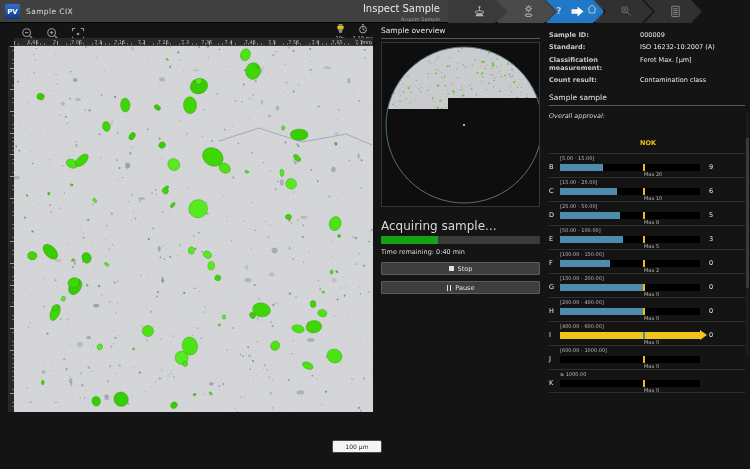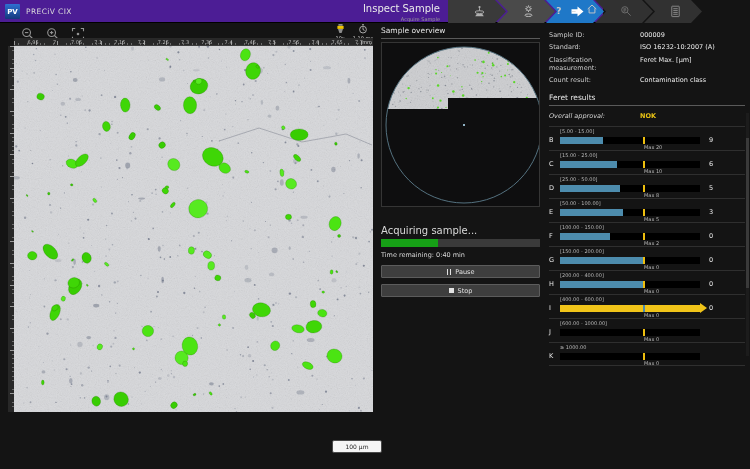--- a/index.html
+++ b/index.html
@@ -1,20 +1,20 @@
 <!DOCTYPE html>
 <html><head>
 <meta charset="utf-8">
 <style>
   * { box-sizing: border-box; margin: 0; padding: 0; }
   html,body{ width:750px; height:469px; background:#141414; overflow:hidden;
     font-family:"DejaVu Sans", sans-serif; color:#ddd; }
 
   
-  #topbar{ position:absolute; left:0; top:0; width:603px; height:23px; background:#4c1d95; border-bottom:1px solid #000; }
+  #topbar{ position:absolute; left:0; top:0; width:603px; height:23px; background:#404040; border-bottom:1px solid #000; }
   #logo{ position:absolute; left:5px; top:4px; width:15px; height:15px;
     background:linear-gradient(#2f70d2,#14387d); color:#fff; font-size:7px; font-weight:bold;
     display:flex; align-items:center; justify-content:center; border-radius:1px;}
   #app-title{ position:absolute; left:26px; top:7px; font-size:7.5px; color:#dcdcdc; letter-spacing:.4px;}
   #wf-titles{ position:absolute; left:360px; top:3px; width:80px; text-align:right; line-height:1.25;}
   #wf-title{ font-size:10px; color:#eaeaea;}
   #wf-subtitle{ font-size:5px; color:#9a9a9a;}
   #chevrons{ position:absolute; left:448px; top:0; height:23px; display:flex;}
   .chev{ width:58px; height:23px; margin-left:-9px; display:flex; align-items:center; justify-content:center; padding-left:4px;
     clip-path:polygon(11px 50%, 0 0, calc(100% - 11px) 0, 100% 50%, calc(100% - 11px) 100%, 0 100%); }
@@ -48,38 +48,38 @@
 
   #stage{ position:absolute; left:14px; top:46px; width:359px; height:366px; background:#d7d8db;}
   #scalebar{ position:absolute; left:318px; top:394px; width:50px; height:13px; background:#f5f5f5;
     border:1px solid #4a4a4a; border-radius:2px; color:#1c1c1c; font-size:6px;
     display:flex; align-items:center; justify-content:center;}
 
   
   #ov-panel{ position:absolute; left:375px; top:26px; width:165px;padding-left:6px;}
   .panel-title{ font-size:7.5px; color:#e5e5e5; padding-bottom:3px; border-bottom:1px solid #5a5a5a;}
   #ov-box{ margin-top:3px; height:165px; background:#0e0e0f; border:1px solid #353535; position:relative; overflow:hidden;}
-  #ov-status{ margin-top:18px; font-size:10px; color:#d8d8d8;}
+  #ov-status{ margin-top:12px; font-size:12px; color:#d8d8d8;}
   #ov-progress{ margin-top:3px; height:8px; background:#3a3a3a; position:relative;}
   #ov-progress-fill{ position:absolute; left:0; top:0; bottom:0; background:#16a016;}
   #ov-time{ margin-top:4px; font-size:6.5px; color:#d8d8d8;}
   .btn{ margin-top:6px; height:13px; background:#3e3e3e; border:1px solid #5c5c5c; border-radius:1px;
     display:flex; align-items:center; justify-content:center; gap:4px; font-size:6.5px; color:#e2e2e2;}
   .pause-glyph{ display:flex; gap:1.5px;} .pause-glyph i{ display:block; width:1.6px; height:6px; background:#e2e2e2;}
   .stop-glyph{ display:block; width:5px; height:5px; background:#e2e2e2;}
 
   
   #info-panel{ position:absolute; left:549px; top:26px; width:196px;}
   .field-row{ display:flex; margin-top:4.6px; font-size:6.5px;}
-  .field-label{ flex:0 0 91px; color:#c9c9c9;}
+  .field-label{ flex:0 0 91px; color:#c9c9c9;font-weight:bold;}
   .field-value{ color:#ebebeb;}
   #results-title{ margin-top:9px;}
   #overall-row{ display:flex; margin-top:6px; font-size:6.5px;}
   #overall-label{ flex:0 0 91px; color:#d5d5d5;font-style:italic;}
-  #overall-value{ color:#e8c215; font-weight:bold;}
+  #overall-value{ color:#e8c215; font-weight:bold;margin-top:27px;}
   #class-rows{ margin-top:6px;}
   .class-group{ border-top:1px solid #2f2f2f; padding:2px 0 1px; height:24px;}
   .class-group:last-child{ border-bottom:1px solid #2f2f2f;}
   .range-label{ font-size:5px; color:#b8b8b8; margin-left:11px; line-height:1.1;}
   .bar-row{ display:flex; align-items:center; margin-top:1.5px;}
   .letter{ width:11px; font-size:6.5px; color:#e8e8e8;}
   .bar{ position:relative; width:140px; height:7px; background:#000;}
   .fill{ position:absolute; left:0; top:0; bottom:0; background:#4d8cad;}
   .fill.exceeded{ background:#f0c419;}
   .arrowhead{ position:absolute; left:140px; top:-1.5px; width:0; height:0;
@@ -89,21 +89,21 @@
   .count{ margin-left:9px; font-size:6.5px; color:#ebebeb;}
   .max-label{ font-size:5px; color:#b8b8b8; margin-left:95px; margin-top:1px; line-height:1.1;}
   #results-scrollbar{ position:absolute; left:746px; top:113px; width:3px; height:243px; background:#1c1c1c;}
   #results-scroll-thumb{ width:3px; height:150px; margin-top:25px; background:#3a3a3a;}
 </style>
 </head>
 <body>
 
 <div id="topbar">
   <div id="logo">PV</div>
-  <div id="app-title">PRECiV CIX</div>
+  <div id="app-title">Sample CIX</div>
   <div id="wf-titles">
     <div id="wf-title">Inspect Sample</div>
     <div id="wf-subtitle">Acquire Sample</div>
   </div>
   <div id="chevrons">
       <div class="chev done1 first">
         <span>
           <svg width="13" height="13" viewBox="0 0 14 14">
             <g stroke="#b0b0b0" stroke-width="1" fill="none">
               <circle cx="7" cy="2.2" r="1.2" fill="#b0b0b0" stroke="none"></circle>
@@ -1140,29 +1140,29 @@
       <circle cx="82" cy="82" r="78" fill="none" stroke="#54717f" stroke-width="1"></circle>
       <rect x="81" y="81" width="2" height="2" fill="#8fb2c4"></rect>
     </svg>
   </div>
   <div id="ov-status">Acquiring sample...</div>
   <div id="ov-progress">
     <div id="ov-progress-fill" style="width: 36%;"></div>
   </div>
   <div id="ov-time">Time remaining: 0:40 min</div>
   <div class="btn">
+    <span class="stop-glyph"></span>
+    <span>Stop</span>
+  </div>
+  <div class="btn">
     <span class="pause-glyph">
         <i></i>
         <i></i>
       </span>
     <span>Pause</span>
-  </div>
-  <div class="btn">
-    <span class="stop-glyph"></span>
-    <span>Stop</span>
   </div>
 </div>
 
 <div id="info-panel">
   <div id="info-fields">
       <div class="field-row">
         <span class="field-label">Sample ID:</span>
         <span class="field-value">000009</span>
       </div>
       <div class="field-row">
@@ -1171,21 +1171,21 @@
       </div>
       <div class="field-row">
         <span class="field-label">Classification measurement:</span>
         <span class="field-value">Feret Max. [µm]</span>
       </div>
       <div class="field-row">
         <span class="field-label">Count result:</span>
         <span class="field-value">Contamination class</span>
       </div>
     </div>
-  <div class="panel-title" id="results-title">Feret results</div>
+  <div class="panel-title" id="results-title">Sample sample</div>
   <div id="overall-row">
     <span id="overall-label">Overall approval:</span>
     <span id="overall-value" style="color: rgb(232, 194, 21);">NOK</span>
   </div>
   <div id="class-rows">
       <div class="class-group">
         <div class="range-label">[5.00 - 15.00]</div>
         <div class="bar-row">
           <span class="letter">B</span>
           <div class="bar">

